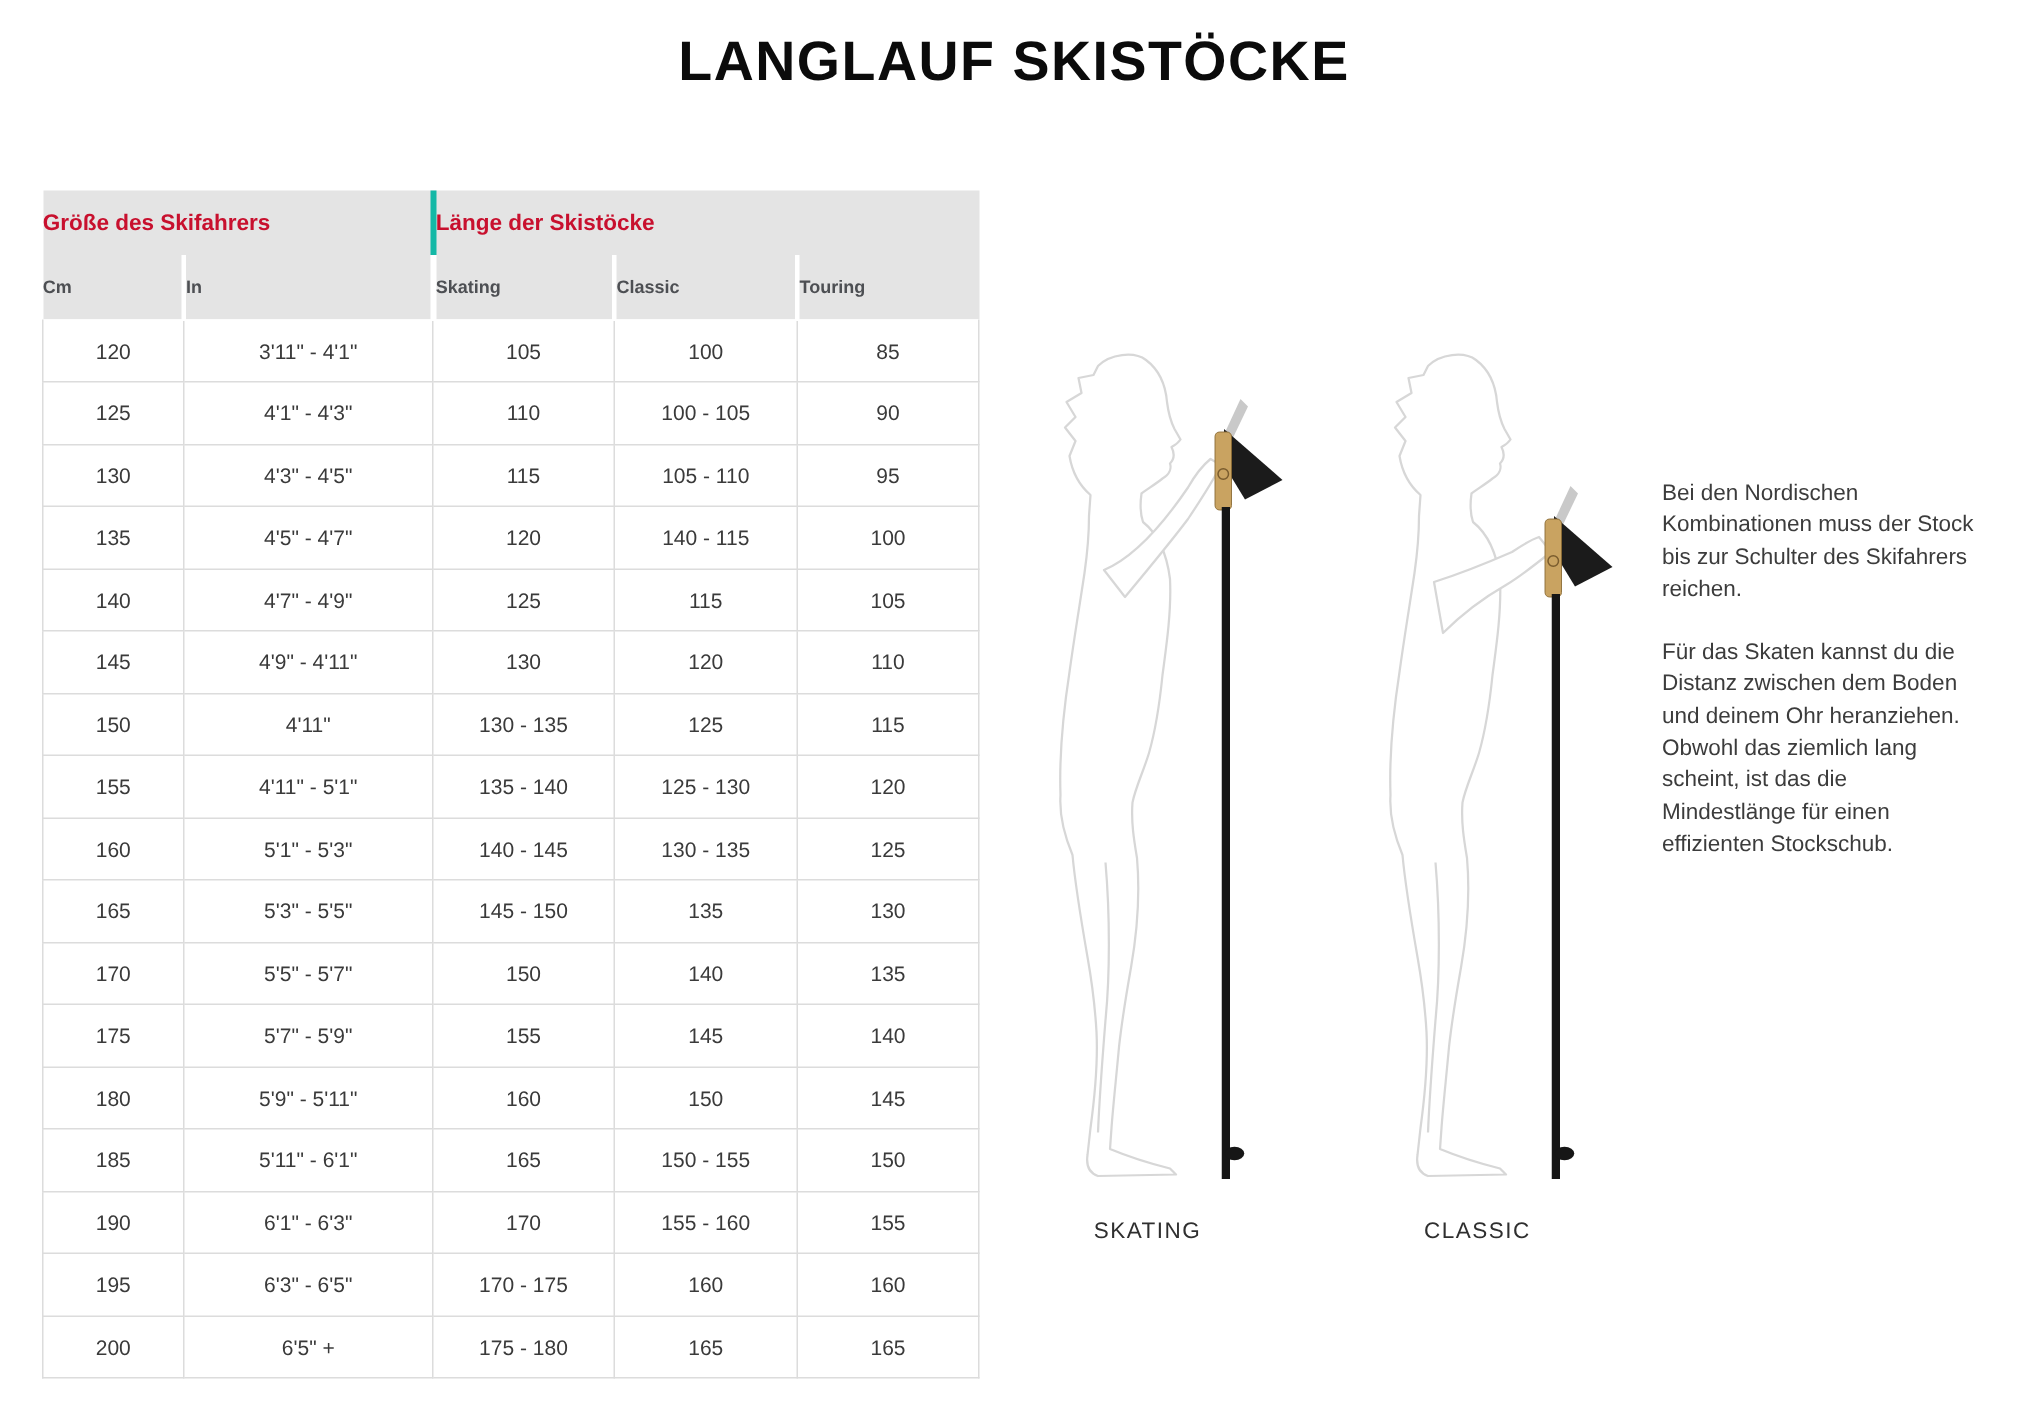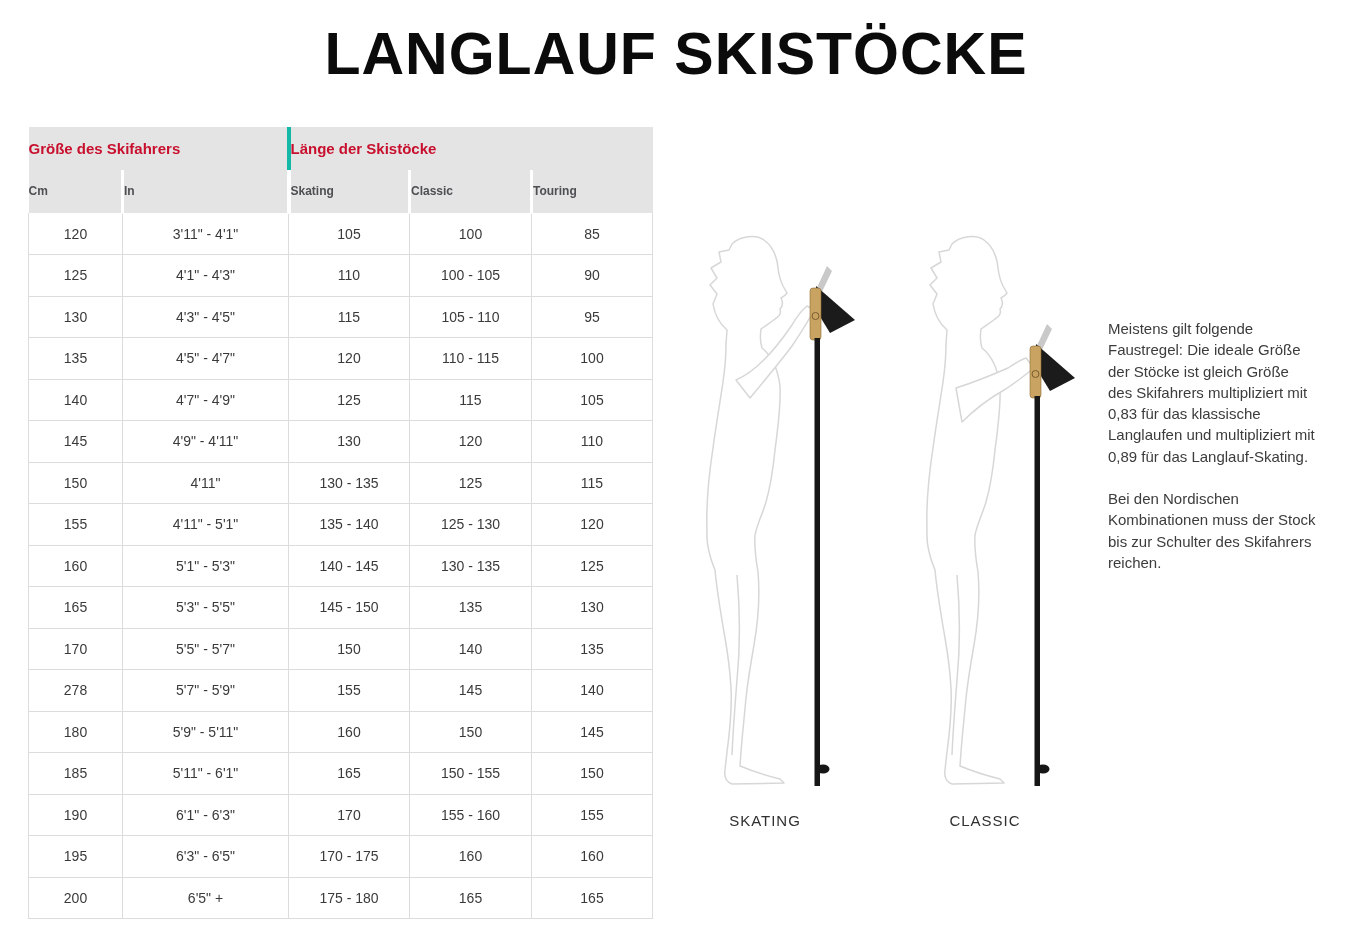--- a/index.html
+++ b/index.html
@@ -11,21 +11,21 @@
     height: 952px;
     background: #ffffff;
     overflow: hidden;
   }
 
   
   .title {
     position: absolute;
     top: 20px; left: 0; right: 0;
     text-align: center;
-    font-size: 59px;
+    font-size: 37px;
     font-weight: bold;
     letter-spacing: 1px;
     color: #0b0b0b;
   }
 
   
   .table-wrap { position: absolute; left: 28px; top: 127px; }
   table.size-chart { border-collapse: collapse; table-layout: fixed; }
   table.size-chart col.c0 { width: 94px; }
   table.size-chart col.c1 { width: 166px; }
@@ -136,21 +136,21 @@
             <td>130</td>
             <td>4'3" - 4'5"</td>
             <td>115</td>
             <td>105 - 110</td>
             <td>95</td>
           </tr>
           <tr>
             <td>135</td>
             <td>4'5" - 4'7"</td>
             <td>120</td>
-            <td>110 - 115</td>
+            <td>140 - 115</td>
             <td>100</td>
           </tr>
           <tr>
             <td>140</td>
             <td>4'7" - 4'9"</td>
             <td>125</td>
             <td>115</td>
             <td>105</td>
           </tr>
           <tr>
@@ -189,21 +189,21 @@
             <td>130</td>
           </tr>
           <tr>
             <td>170</td>
             <td>5'5" - 5'7"</td>
             <td>150</td>
             <td>140</td>
             <td>135</td>
           </tr>
           <tr>
-            <td>278</td>
+            <td>175</td>
             <td>5'7" - 5'9"</td>
             <td>155</td>
             <td>145</td>
             <td>140</td>
           </tr>
           <tr>
             <td>180</td>
             <td>5'9" - 5'11"</td>
             <td>160</td>
             <td>150</td>
@@ -274,17 +274,17 @@
         <rect x="134.5" y="166" width="5.5" height="390" fill="#161616"></rect>
         <ellipse cx="143" cy="539" rx="6.5" ry="4.5" fill="#161616"></ellipse>
       </g>
     </svg>
   </div>
 
   <div class="figure-label skating">SKATING</div>
   <div class="figure-label classic">CLASSIC</div>
 
   <div class="info-text">
-      <p>Meistens gilt folgende Faustregel: Die ideale Größe der Stöcke ist gleich Größe des Skifahrers multipliziert mit 0,83 für das klassische Langlaufen und multipliziert mit 0,89 für das Langlauf-Skating.</p>
       <p>Bei den Nordischen Kombinationen muss der Stock bis zur Schulter des Skifahrers reichen.</p>
+      <p>Für das Skaten kannst du die Distanz zwischen dem Boden und deinem Ohr heranziehen. Obwohl das ziemlich lang scheint, ist das die Mindestlänge für einen effizienten Stockschub.</p>
     </div>
 
 </div>
 
 </body></html>

